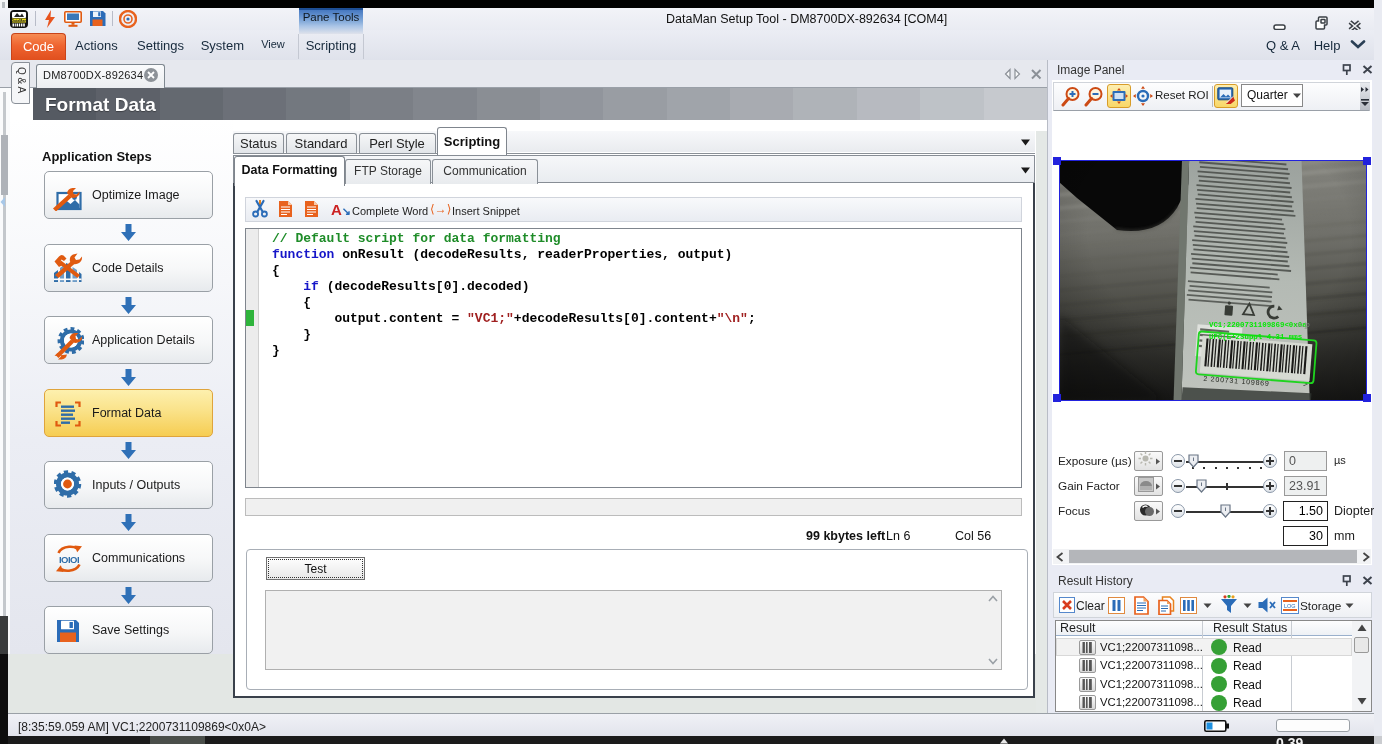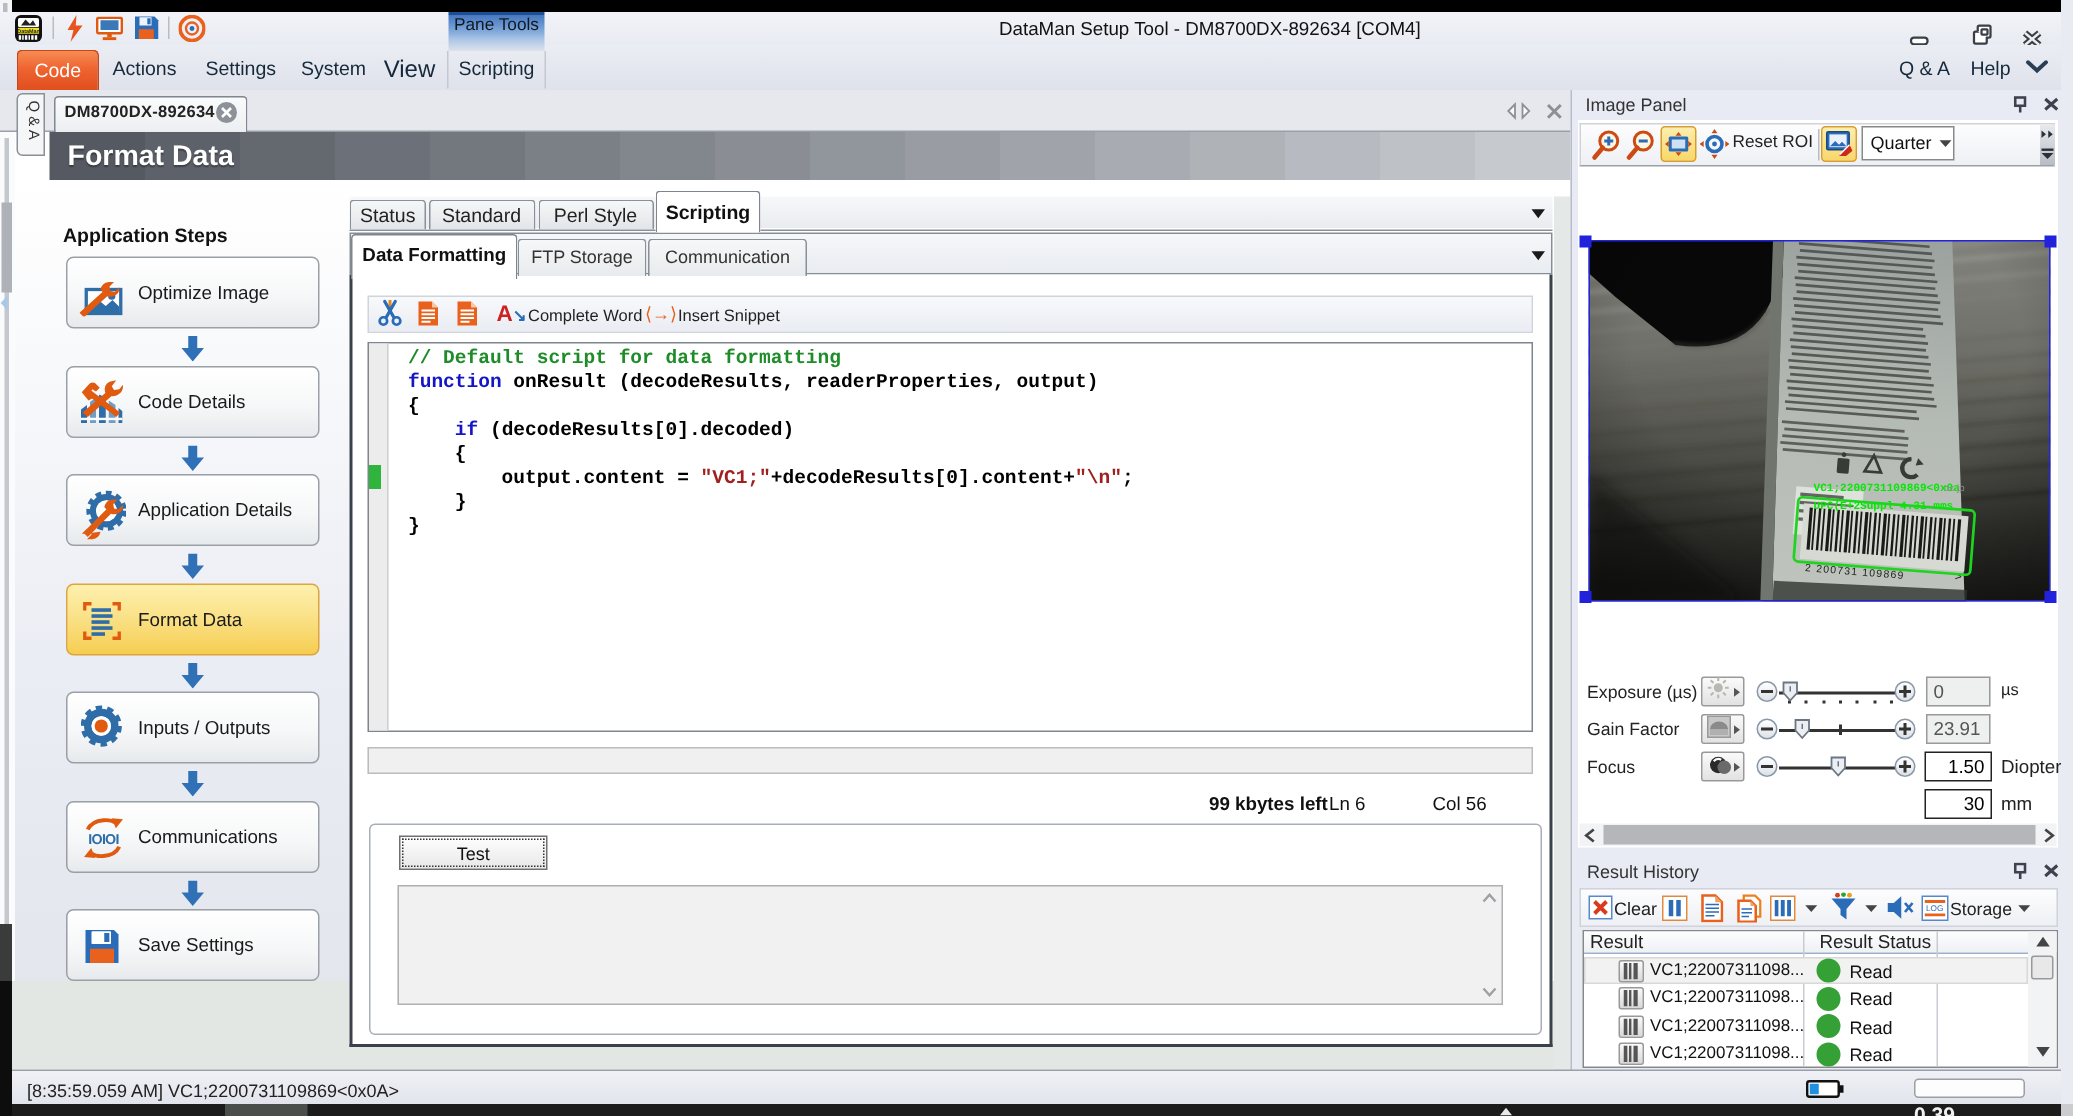--- a/index.html
+++ b/index.html
@@ -72,40 +72,40 @@
     <path d="M77 10 l9.5 8 M86.5 10 l-9.5 8" stroke="#3a3f45" stroke-width="4.4"></path>
     <path d="M77 10 l9.5 8 M86.5 10 l-9.5 8" stroke="#eceef0" stroke-width="1.6"></path>
   </svg>
 </div>
 
 <div class="abs" style="left:0;top:30px;width:1382px;height:30px;background:linear-gradient(#ebedf4,#dfe2eb);">
   <div class="abs" style="left:11px;top:3px;width:55px;height:27px;border-radius:4px 4px 0 0;background:linear-gradient(#f68c54,#ef6430 45%,#e04f1e);border:1px solid #c8441a;border-bottom:none;color:#fff;font-size:13px;text-align:center;line-height:25px;">Code</div>
   <div class="abs txt" style="left:75px;top:8px;width:45px;text-align:left;font-size:13px;color:#16293b;">Actions</div>
   <div class="abs txt" style="left:134px;top:8px;width:50px;text-align:right;font-size:13px;color:#16293b;">Settings</div>
   <div class="abs txt" style="left:196px;top:8px;width:48px;text-align:right;font-size:13px;color:#16293b;">System</div>
-  <div class="abs txt" style="left:255px;top:8px;width:36px;text-align:center;font-size:16px;color:#16293b;">View</div>
+  <div class="abs txt" style="left:255px;top:8px;width:36px;text-align:center;font-size:11px;color:#16293b;">View</div>
   <div class="abs txt" style="left:302px;top:8px;width:58px;text-align:center;font-size:13px;color:#16293b;">Scripting</div>
   <div class="abs txt" style="left:1262px;top:8px;width:42px;text-align:center;font-size:13px;color:#16293b;">Q &amp; A</div>
   <div class="abs txt" style="left:1312px;top:8px;width:30px;text-align:center;font-size:13px;color:#16293b;">Help</div>
   <svg class="abs" style="left:1350px;top:10px;" width="16" height="10" viewBox="0 0 16 10">
     <path d="M2 1.5 L8 7 L14 1.5" fill="none" stroke="#2a3f55" stroke-width="2.6" stroke-linecap="round"></path>
   </svg>
 </div>
 
 <div class="abs" style="left:299px;top:8px;width:64px;height:18px;background:linear-gradient(#4678c0,#6a97d2 45%,#8fb2dd 80%,#a9c4e6);border-top:2px solid #1d4e94;"></div>
 <div class="abs txt" style="left:299px;top:11px;width:64px;text-align:center;font-size:11.5px;color:#10181f;">Pane Tools</div>
 <div class="abs" style="left:299px;top:26px;width:64px;height:8px;background:linear-gradient(#a9c4e6,#dfe2eb);"></div>
 <div class="abs" style="left:298px;top:34px;width:1px;height:25px;background:#c4c8d2;"></div>
 <div class="abs" style="left:363px;top:34px;width:1px;height:25px;background:#c4c8d2;"></div>
 
 <div class="abs" style="left:0;top:60px;width:1047px;height:657px;background:#fff;"></div>
 
 <div class="abs" style="left:0;top:60px;width:1047px;height:28px;background:#e6e8ee;border-bottom:1px solid #9aa0a8;"></div>
 <div class="abs" style="left:36px;top:64px;width:129px;height:24px;background:linear-gradient(#fafbfc,#eceef1);border:1px solid #7f8890;border-bottom:none;border-radius:3px 3px 0 0;"></div>
-<div class="abs txt" style="left:43px;top:69px;font-size:11px;font-weight:bold;color:#222;letter-spacing:0.2px;">DM8700DX-892634</div>
+<div class="abs txt" style="left:43px;top:69px;font-size:11px;font-weight:normal;color:#222;letter-spacing:0.2px;">DM8700DX-892634</div>
 <div class="abs" style="left:144px;top:68px;width:14px;height:14px;border-radius:50%;background:#8d9298;"></div>
 <svg class="abs" style="left:147px;top:71px;" width="8" height="8" viewBox="0 0 8 8">
     <path d="M1 1 L7 7 M7 1 L1 7" stroke="#fff" stroke-width="1.8"></path>
   </svg>
 
 <svg class="abs" style="left:1004px;top:68px;" width="40" height="12" viewBox="0 0 40 12">
   <path d="M6 1.5 L1.5 6 L6 10.5 Z" fill="#f8f9fa" stroke="#8b9097" stroke-width="1.2"></path>
   <path d="M11 1.5 L15.5 6 L11 10.5 Z" fill="#f8f9fa" stroke="#8b9097" stroke-width="1.2"></path>
   <path d="M28 2 L36.5 10.5 M36.5 2 L28 10.5" stroke="#8b9097" stroke-width="2"></path>
 </svg>

